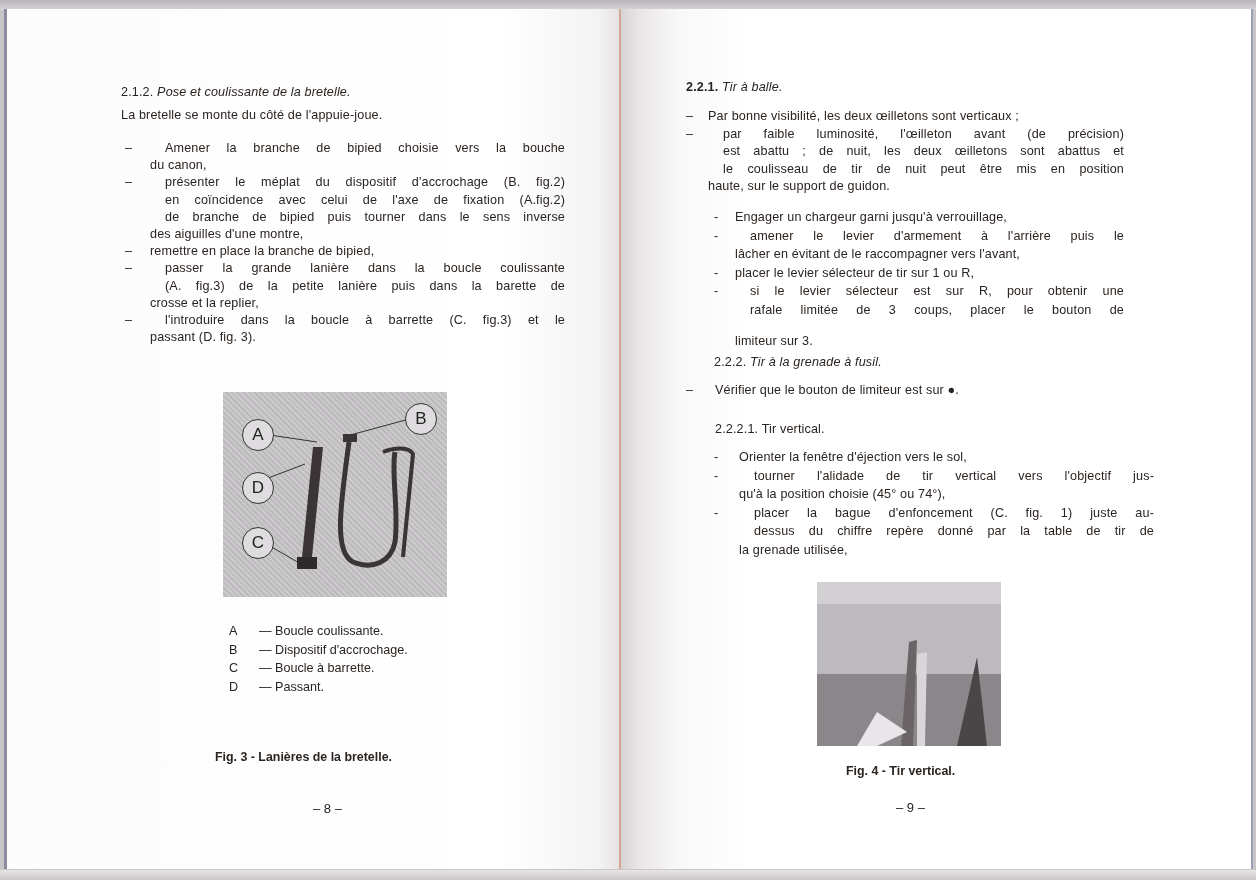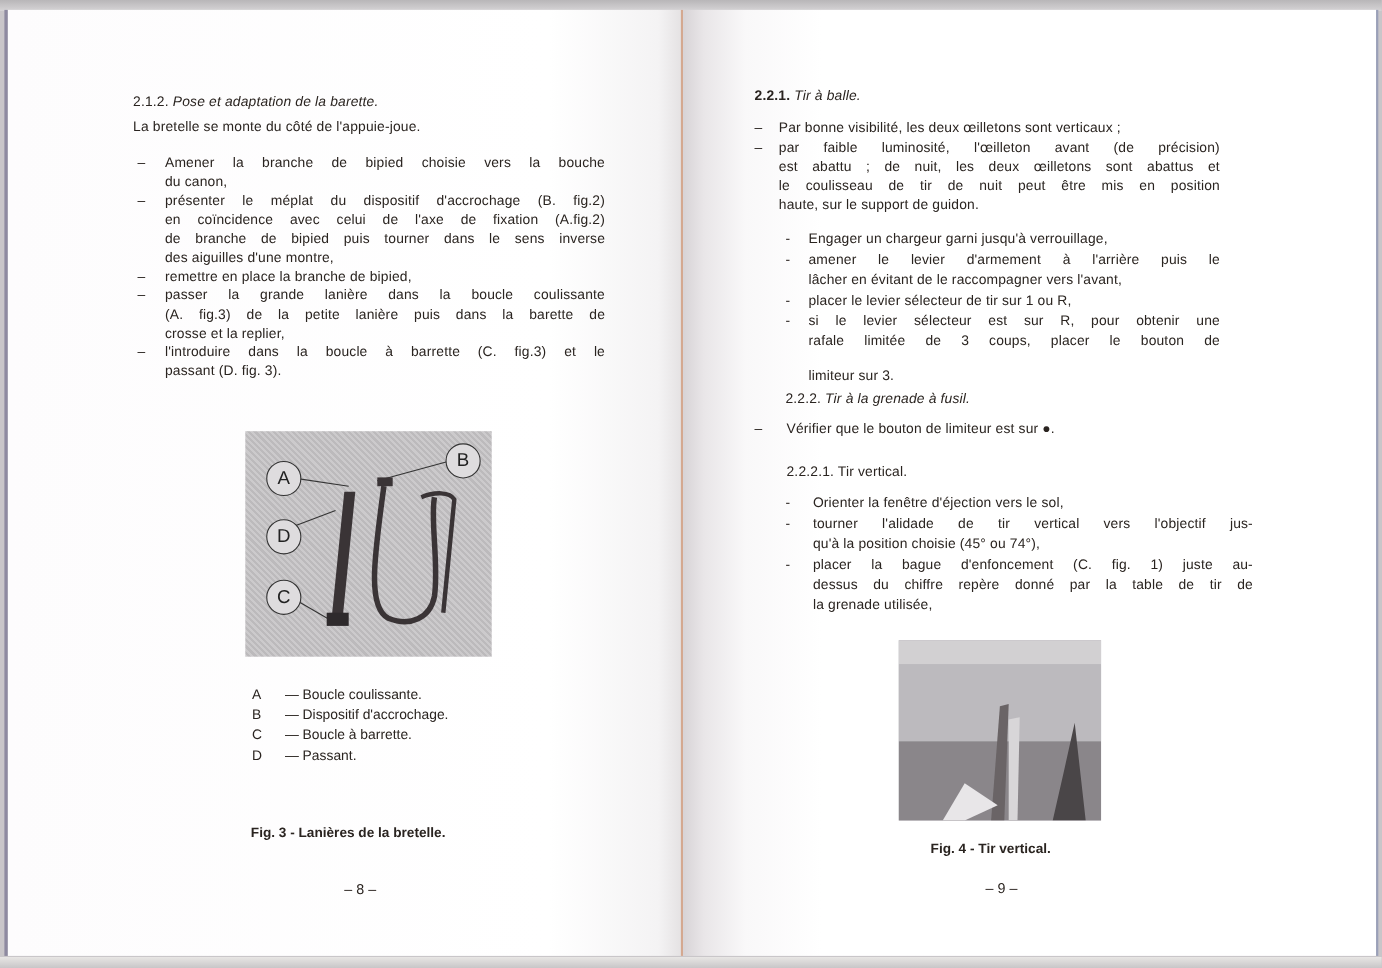--- a/index.html
+++ b/index.html
@@ -31,21 +31,21 @@
       border-right: 2px solid #9aa0b8;
     }
     .gutter-line {
       position: absolute; left: 619px; top: 9px; width: 2px; height: 860px;
       background: #d4a890;
     }
     .txt { position: absolute; font-size: 12.6px; line-height: 17.2px; white-space: nowrap; letter-spacing: 0.15px; }
     .heading { font-size: 12.6px; }
     .heading i { font-style: italic; }
     .dash { position: absolute; }
-    .just { text-align: justify; text-align-last: justify; white-space: normal; }
+    .just { text-align: justify; text-align-last: justify; white-space: normal; margin-left: 15px; }
     .bold { font-weight: bold; }
     .figure {
       position: absolute; background: #c6c4c6;
       background-image:
         repeating-linear-gradient(45deg, rgba(255,255,255,0.10) 0 2px, rgba(0,0,0,0.05) 2px 4px);
     }
     .legend-row { position: absolute; font-size: 12.6px; white-space: nowrap; }
     .legend-row .k { display: inline-block; width: 30px; }
     .caption { position: absolute; font-size: 12.4px; font-weight: bold; white-space: nowrap; }
     .pageno { position: absolute; font-size: 13px; white-space: nowrap; }
@@ -56,21 +56,21 @@
     }
   </style>
 </head>
 <body>
 
 <div class="scan-top"></div>
 
 <div class="page page-left">
   <div class="txt heading" style="left:114px; top:75px;">
     <span>2.1.2.</span>
-    <i>Pose et adaptation de la barette.</i>
+    <i>Pose et coulissante de la bretelle.</i>
   </div>
   <div class="txt" style="left:114px; top:98px;">La bretelle se monte du côté de l'appuie-joue.</div>
 
   <div id="left-bullets">
       <div>
         <div class="txt" style="left: 118px; top: 131px;">–</div>
         <div class="txt just" style="left: 143px; top: 131px; width: 400px;">Amener la branche de bipied choisie vers la bouche</div>
         <div class="txt" style="left: 143px; top: 148.2px;">du canon,</div>
       </div>
       <div>
@@ -116,21 +116,21 @@
     <div class="callout" style="left:19px; top:135px;">C</div>
   </div>
 
   <div id="legend">
       <div class="legend-row" style="left: 222px; top: 615px;"><span class="k">A</span><span>— Boucle coulissante.</span></div>
       <div class="legend-row" style="left: 222px; top: 633.5px;"><span class="k">B</span><span>— Dispositif d'accrochage.</span></div>
       <div class="legend-row" style="left: 222px; top: 652px;"><span class="k">C</span><span>— Boucle à barrette.</span></div>
       <div class="legend-row" style="left: 222px; top: 670.5px;"><span class="k">D</span><span>— Passant.</span></div>
     </div>
 
-  <div class="caption" style="left:208px; top:741px;margin-left:13px;">Fig. 3 - Lanières de la bretelle.</div>
+  <div class="caption" style="left:208px; top:741px;">Fig. 3 - Lanières de la bretelle.</div>
   <div class="pageno" style="left:306px; top:792px;">– 8 –</div>
 </div>
 
 <div class="gutter-line"></div>
 
 <div class="page page-right">
   <div class="txt heading" style="left:65px; top:70px;">
     <span class="bold">2.2.1.</span>
     <i>Tir à balle.</i>
   </div>

